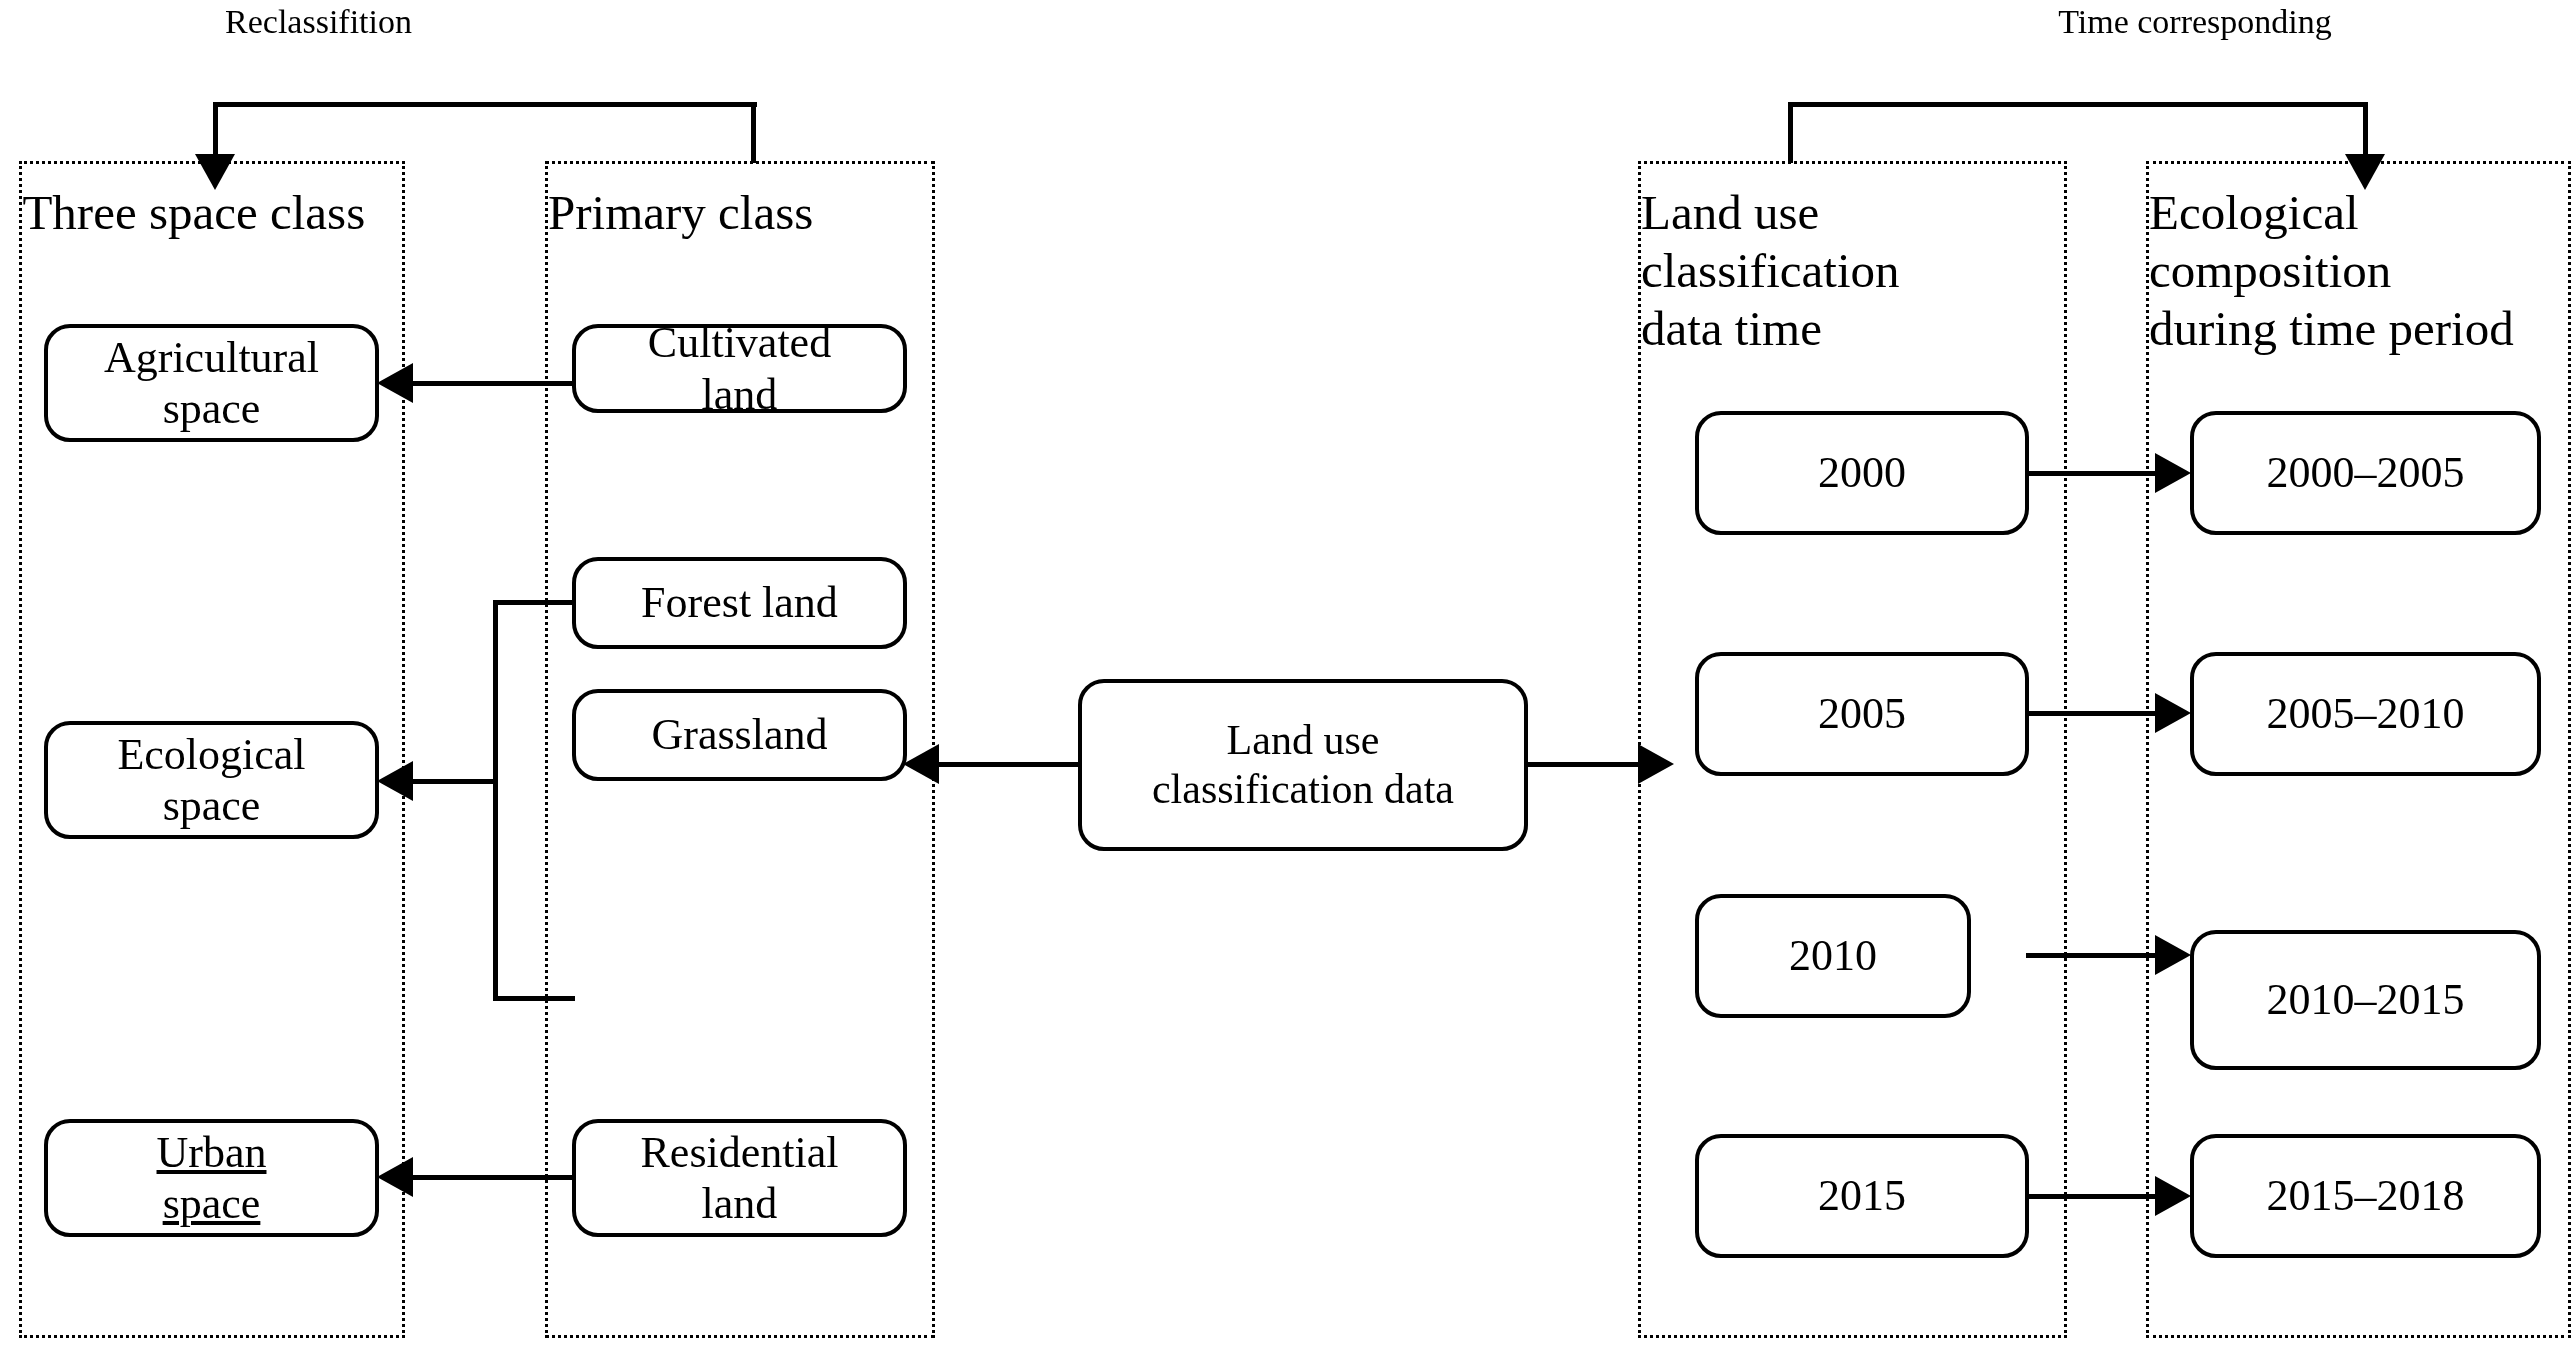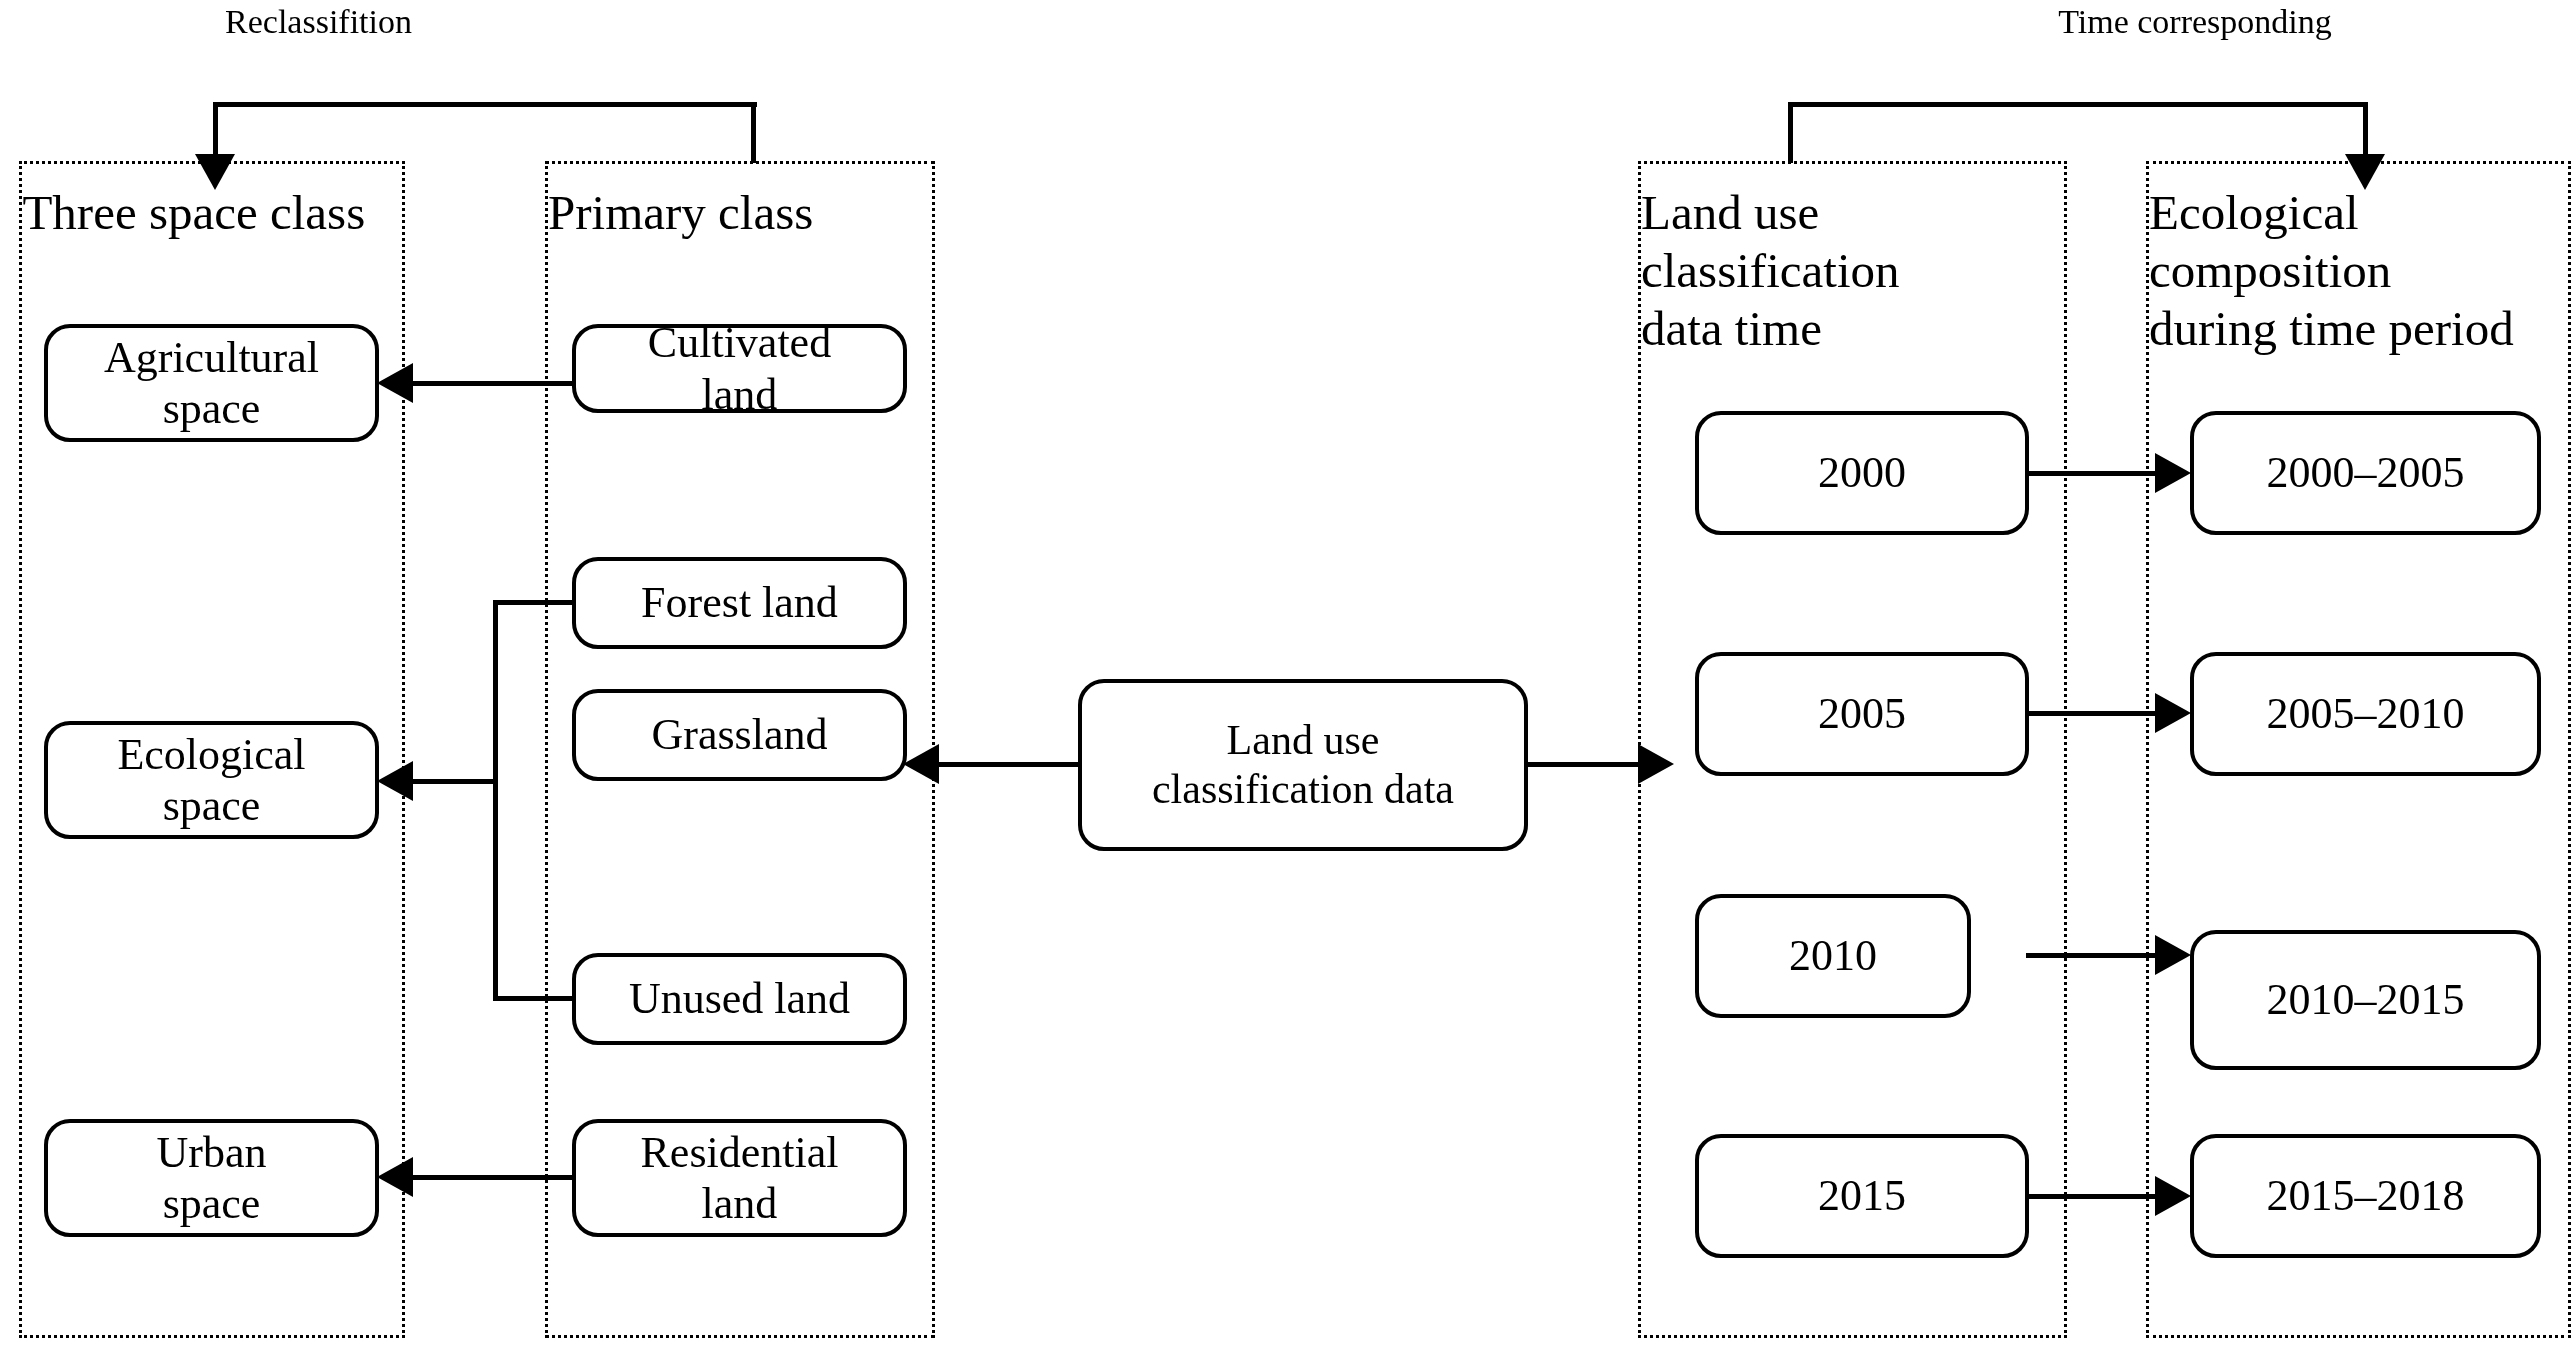--- a/index.html
+++ b/index.html
@@ -123,36 +123,35 @@
   <div class="group" style="left:19.4px; top:161px; width:386px; height:1177px;">
     <div class="group-label" style="top:20px;">Three space class</div>
   </div>
 
   <div class="node" style="left:44px; top:324px; width:335px; height:118px;">Agricultural
 space</div>
 
   <div class="node" style="left:44px; top:721px; width:335px; height:118px;">Ecological
 space</div>
 
-  <div class="node" style="left:44px; top:1119px; width:335px; height:118px;">Urban
+  <div class="node" style="left:44px; top:1119px; width:335px; height:118px;text-decoration:underline;">Urban
 space</div>
 
   <div class="group" style="left:545px; top:161px; width:390px; height:1177px;">
     <div class="group-label" style="top:20px;">Primary class</div>
   </div>
 
   <div class="node" style="left:572px; top:324px; width:335px; height:89px;">Cultivated
 land</div>
 
   <div class="node" style="left:572px; top:557px; width:335px; height:92px;">Forest land</div>
 
   <div class="node" style="left:572px; top:689px; width:335px; height:92px;">Grassland</div>
 
 
-  <div class="node" style="left:572px; top:953px; width:335px; height:92px;">Unused land</div>
 
   <div class="node" style="left:572px; top:1119px; width:335px; height:118px;">Residential
 land</div>
 
   <div class="hline" style="left:411px; top:381px; width:164px;"></div>
   <div class="arrow-head arrow-left" style="left:377px; top:363px;"></div>
 
   <div class="hline" style="left:493px; top:600px; width:82px;"></div>
   <div class="hline" style="left:493px; top:996px; width:82px;"></div>
   <div class="vline" style="left:493px; top:600px; height:401px;"></div>

